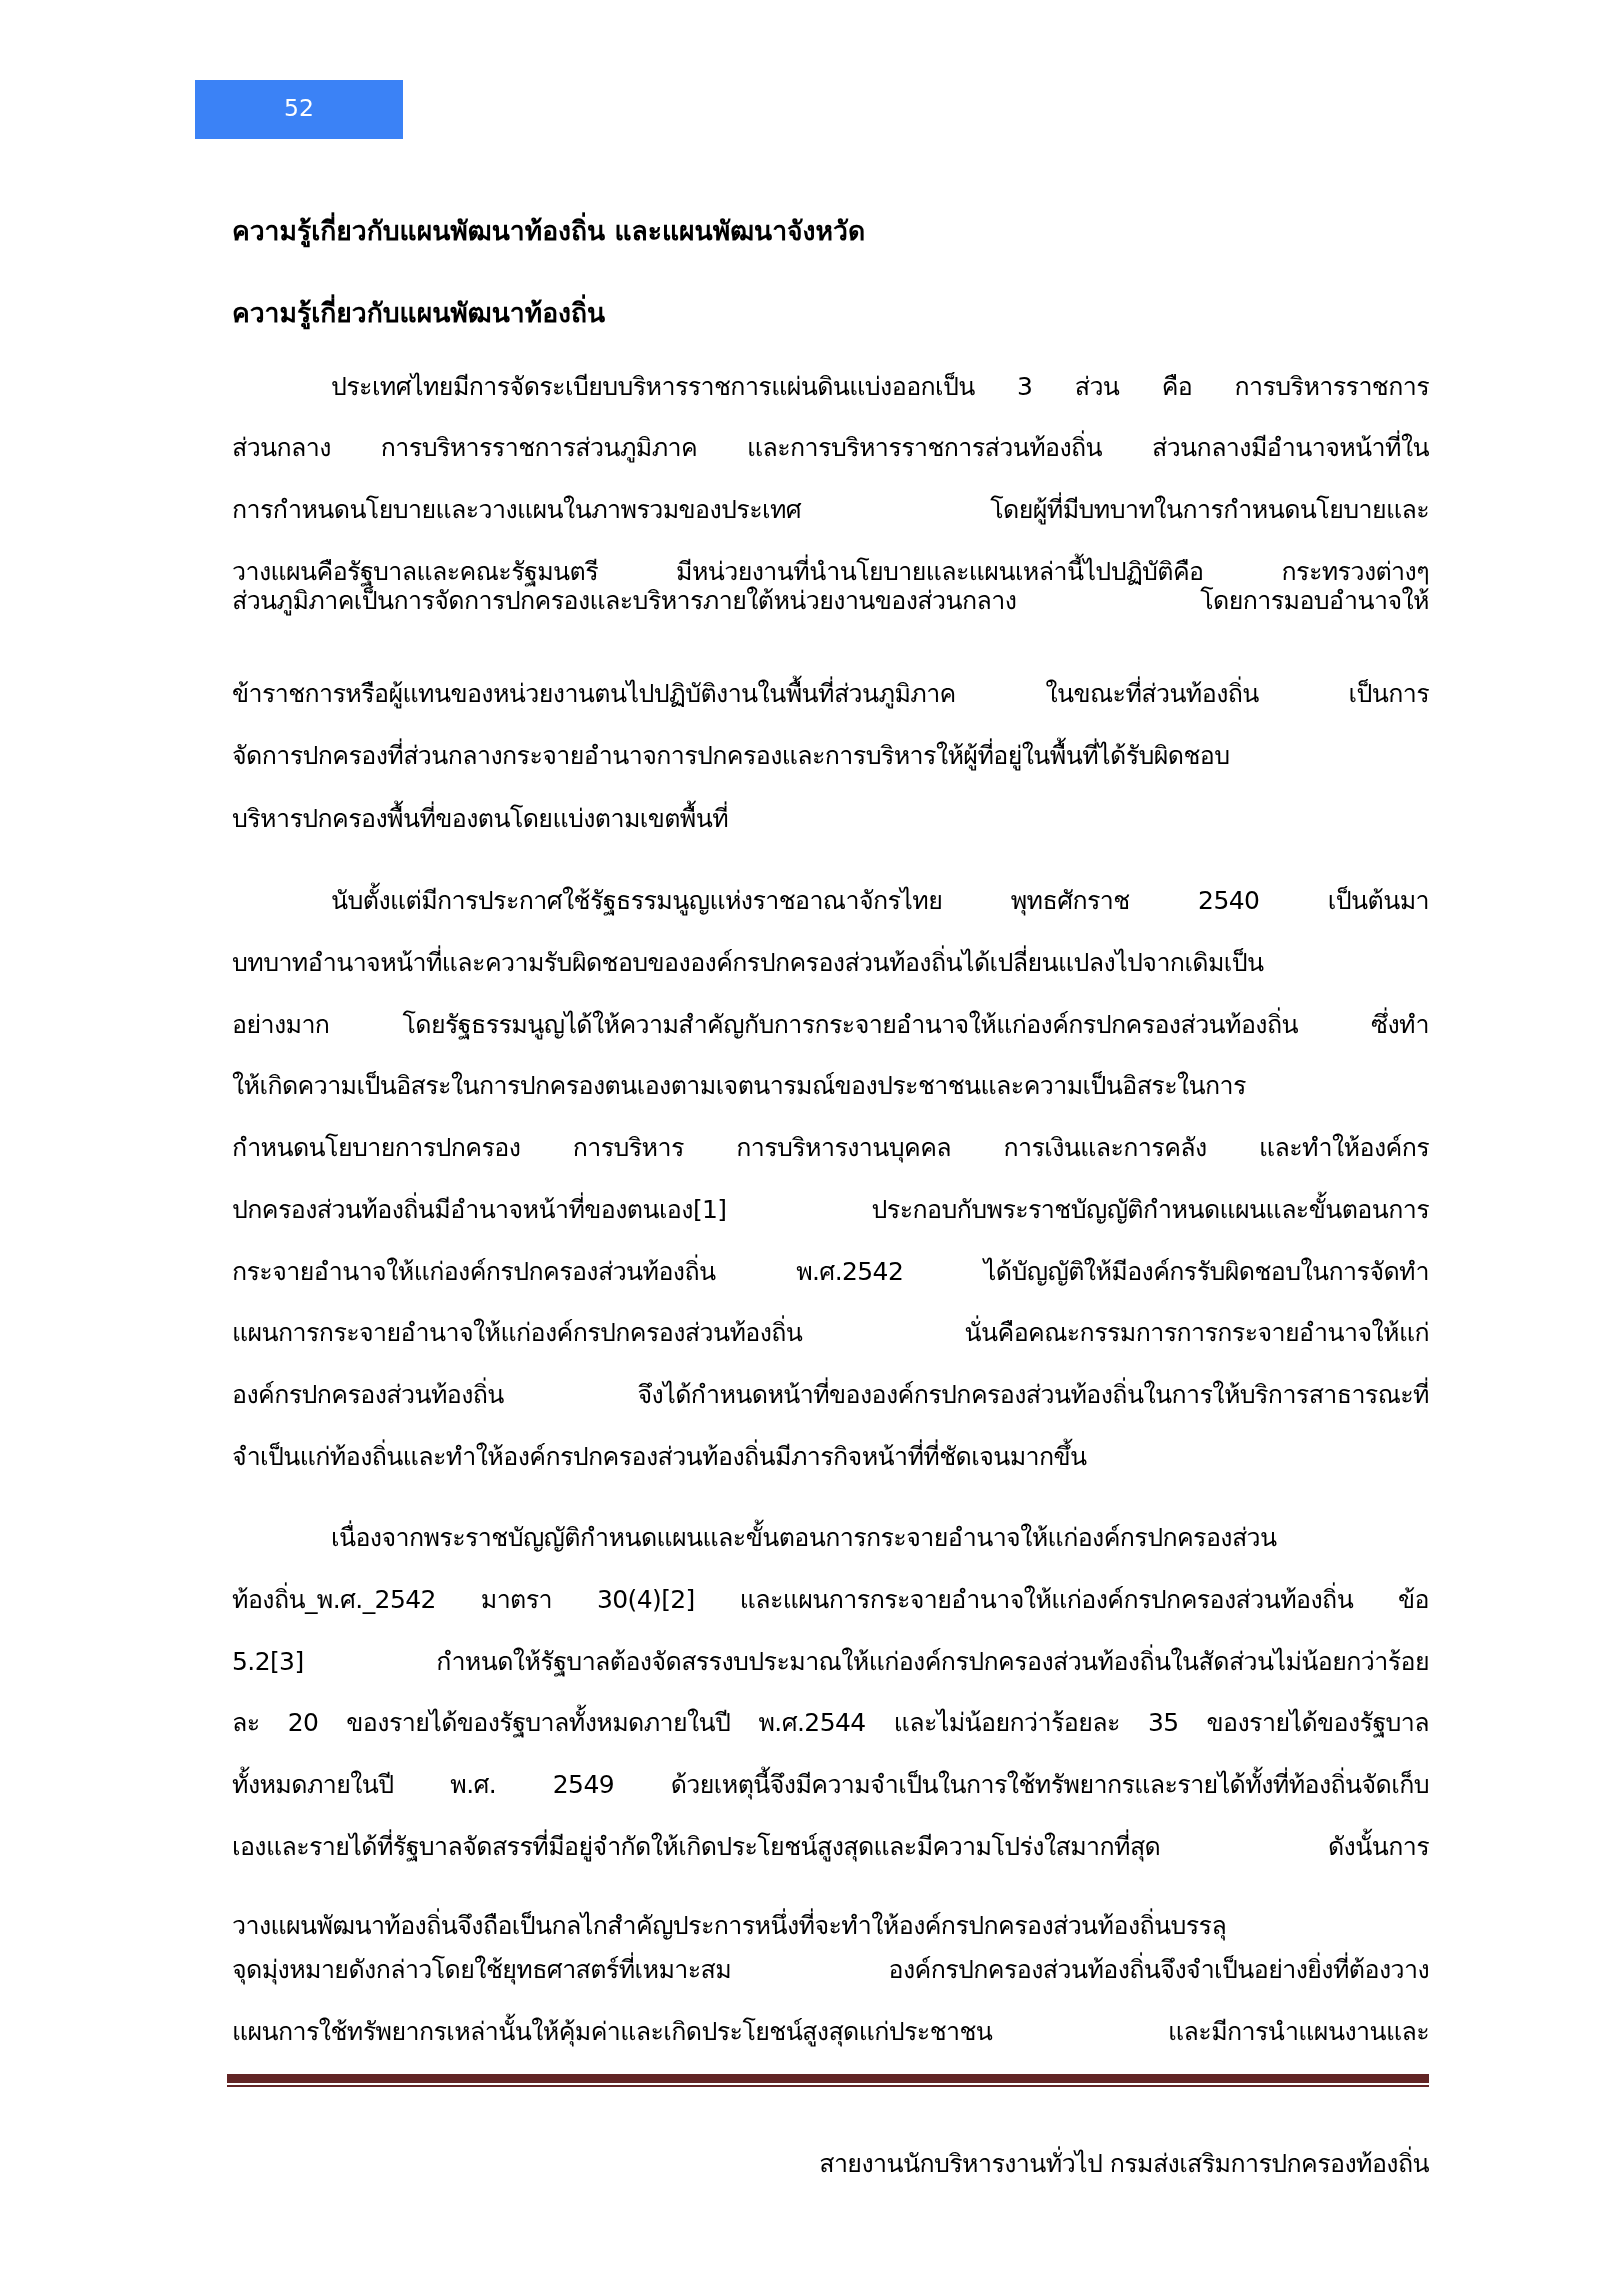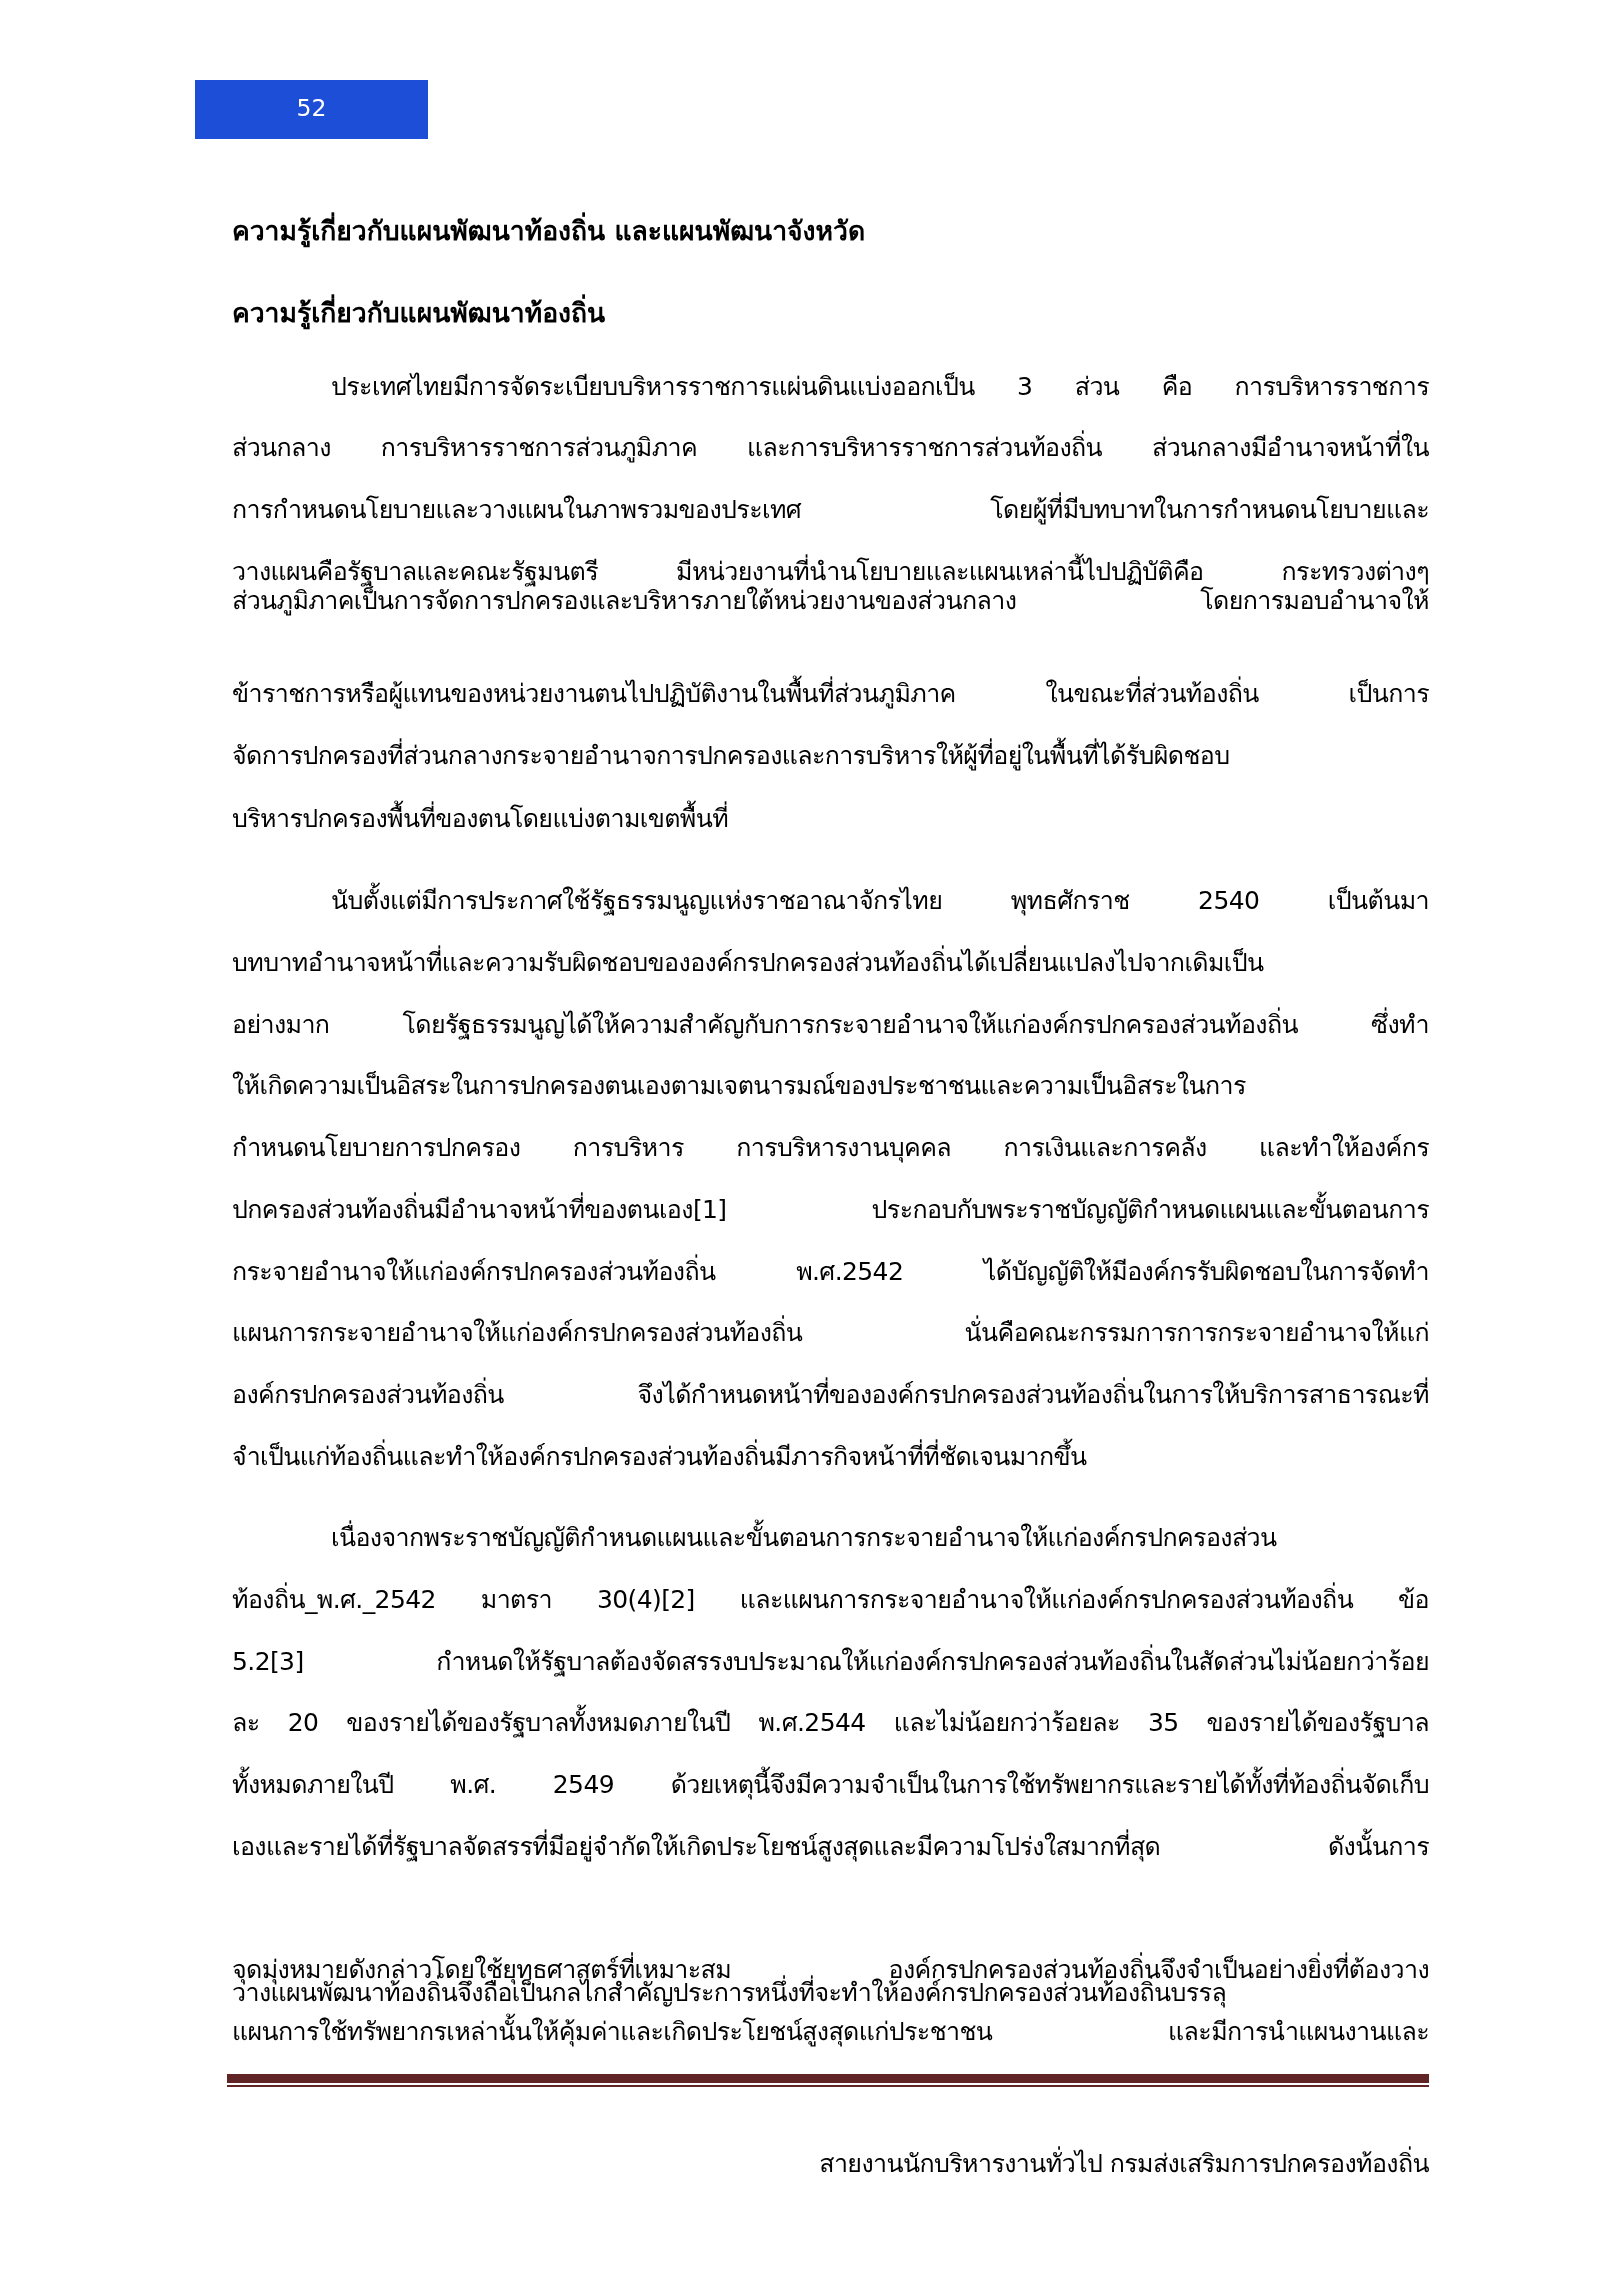--- a/index.html
+++ b/index.html
@@ -1,18 +1,18 @@
 <!DOCTYPE html>
 <html><head>
 <meta charset="utf-8">
 <style>
   html, body { margin: 0; padding: 0; background: #ffffff; }
   body { width: 1621px; height: 2293px; position: relative; overflow: hidden;
          font-family: "DejaVu Sans", sans-serif; color: #000; }
-  .page-num-box { position: absolute; left: 195px; top: 80px; width: 233px; height: 59px; background: #1d4ed8; }
+  .page-num-box { position: absolute; left: 195px; top: 80px; width: 208px; height: 59px; background: #3b82f6; }
   .page-num { position: absolute; left: 0; right: 0; top: 13.7px; text-align: center; color: #fff;
               font-family: "DejaVu Sans", sans-serif; font-size: 23.5px; }
   .title { position: absolute; left: 232px; width: 1197px; top: 210px; text-align: left;
            font-weight: bold; font-size: 26.5px; white-space: nowrap; }
   .subheading { position: absolute; left: 232px; top: 292px; font-weight: bold; font-size: 26.5px; white-space: nowrap; }
   .line { position: absolute; left: 232px; width: 1197px; font-size: 25px; line-height: 33px;
           white-space: nowrap; text-align: justify; text-align-last: justify; letter-spacing: -0.6px; }
   .line.indent { left: 331px; width: 1098px; }
   .line.last { text-align: right; text-align-last: left; width: auto; }
   .rule-thick { position: absolute; left: 227px; top: 2074px; width: 1202px; height: 8.8px; background: #622525; }
@@ -53,21 +53,21 @@
   <div class="line last" style="top:1440px">จำเป็นแก่ท้องถิ่นและทำให้องค์กรปกครองส่วนท้องถิ่นมีภารกิจหน้าที่ที่ชัดเจนมากขึ้น</div>
 </div>
 
 <div>
   <div class="line indent" style="top:1521px">เนื่องจากพระราชบัญญัติกำหนดแผนและขั้นตอนการกระจายอำนาจให้แก่องค์กรปกครองส่วน</div>
   <div class="line" style="top:1583px">ท้องถิ่น_พ.ศ._2542 มาตรา 30(4)[2] และแผนการกระจายอำนาจให้แก่องค์กรปกครองส่วนท้องถิ่น ข้อ</div>
   <div class="line" style="top:1645px">5.2[3] กำหนดให้รัฐบาลต้องจัดสรรงบประมาณให้แก่องค์กรปกครองส่วนท้องถิ่นในสัดส่วนไม่น้อยกว่าร้อย</div>
   <div class="line" style="top:1706px">ละ 20 ของรายได้ของรัฐบาลทั้งหมดภายในปี พ.ศ.2544 และไม่น้อยกว่าร้อยละ 35 ของรายได้ของรัฐบาล</div>
   <div class="line" style="top:1768px">ทั้งหมดภายในปี พ.ศ. 2549 ด้วยเหตุนี้จึงมีความจำเป็นในการใช้ทรัพยากรและรายได้ทั้งที่ท้องถิ่นจัดเก็บ</div>
   <div class="line" style="top:1830px">เองและรายได้ที่รัฐบาลจัดสรรที่มีอยู่จำกัดให้เกิดประโยชน์สูงสุดและมีความโปร่งใสมากที่สุด ดังนั้นการ</div>
-  <div class="line" style="top:1976px">วางแผนพัฒนาท้องถิ่นจึงถือเป็นกลไกสำคัญประการหนึ่งที่จะทำให้องค์กรปกครองส่วนท้องถิ่นบรรลุ</div>
+  <div class="line" style="top:1909px">วางแผนพัฒนาท้องถิ่นจึงถือเป็นกลไกสำคัญประการหนึ่งที่จะทำให้องค์กรปกครองส่วนท้องถิ่นบรรลุ</div>
   <div class="line" style="top:1953px">จุดมุ่งหมายดังกล่าวโดยใช้ยุทธศาสตร์ที่เหมาะสม องค์กรปกครองส่วนท้องถิ่นจึงจำเป็นอย่างยิ่งที่ต้องวาง</div>
   <div class="line" style="top:2015px">แผนการใช้ทรัพยากรเหล่านั้นให้คุ้มค่าและเกิดประโยชน์สูงสุดแก่ประชาชน และมีการนำแผนงานและ</div>
 </div>
 
 <div class="rule-thick"></div>
 <div class="rule-thin"></div>
 <div class="footer">สายงานนักบริหารงานทั่วไป กรมส่งเสริมการปกครองท้องถิ่น</div>
 
 
 </body></html>

